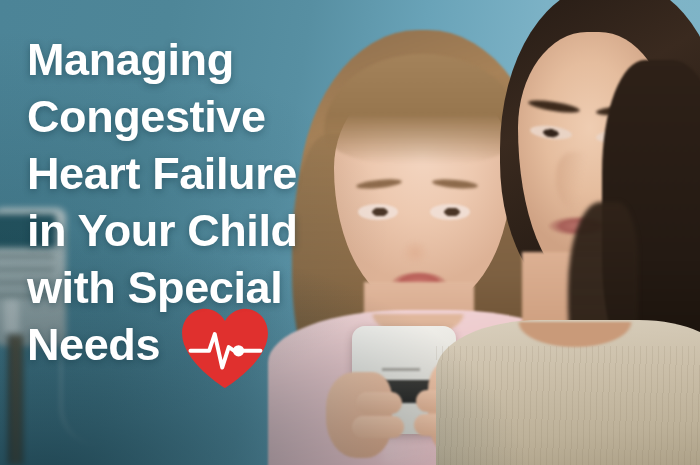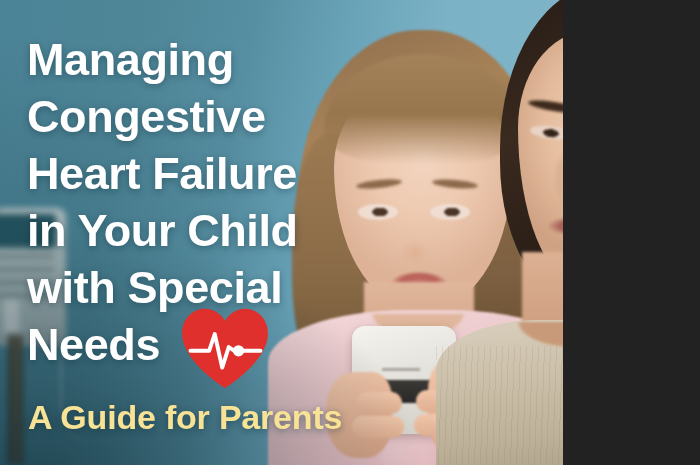--- a/index.html
+++ b/index.html
@@ -2,21 +2,21 @@
 <html><head>
 <meta charset="utf-8">
 <style>
   html, body {
     margin: 0;
     padding: 0;
     background: #222;
   }
   #poster {
     position: relative;
-    width: 563px;
+    width: 700px;
     height: 465px;
     overflow: hidden;
     font-family: "Liberation Sans", sans-serif;
     background: #5b8fa3;
   }
 
   
   .photo-bg {
     position: absolute;
     inset: 0;
@@ -429,15 +429,14 @@
       <path d="M69 48 L88 48" fill="none" stroke="#ffffff" stroke-width="4.2" stroke-linecap="round"></path>
     </svg>
   </div>
 
   <h1 class="headline">Managing
 Congestive
 Heart Failure
 in Your Child
 with Special
 Needs</h1>
-  <p class="subtitle">A Guide for Parents</p>
 
 </div>
 
 </body></html>

